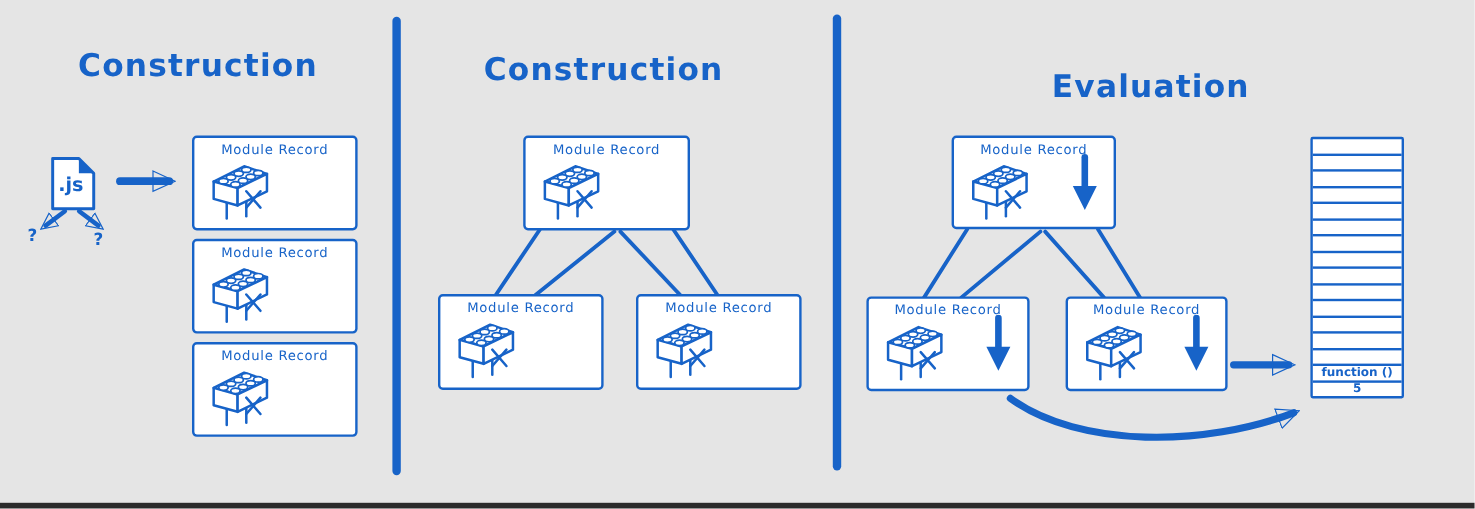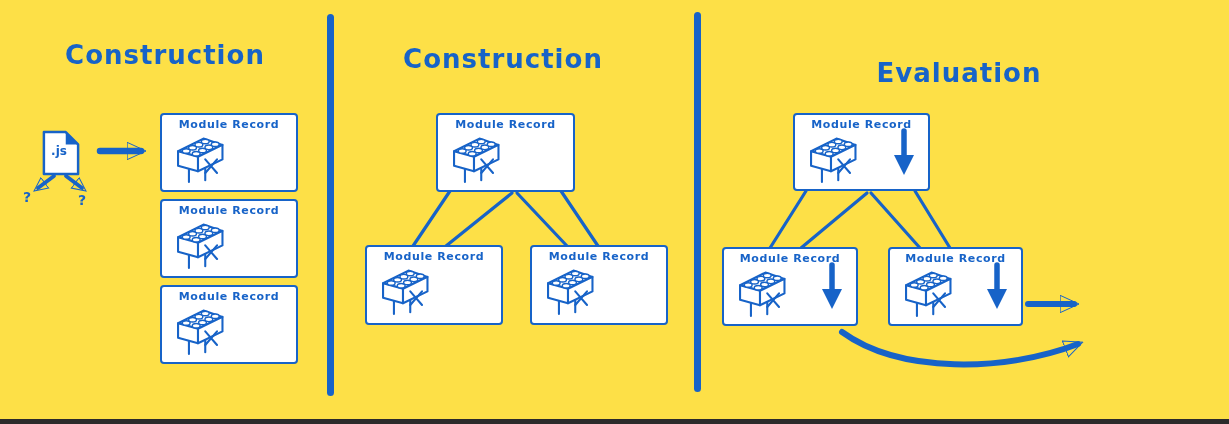--- a/index.html
+++ b/index.html
@@ -1,47 +1,47 @@
 <!DOCTYPE html>
 <html><head>
 <meta charset="utf-8">
 <style>
   :root { --accent:#1763c8; }
   html,body { margin:0; padding:0; background:#fff; }
   #canvas {
     position:relative; width:1229px; height:424px; overflow:hidden;
-    background:#fde047;
+    background:#e5e5e5;
     font-family:"DejaVu Sans", "Liberation Sans", sans-serif;
   }
   .title {
     position:absolute; width:230px; text-align:center;
     color:var(--accent); font-size:26px; font-weight:600; letter-spacing:1px;
   }
   .divider {
     position:absolute; width:7px; background:var(--accent); border-radius:4px;
   }
   .footer-bar {
     position:absolute; left:0; right:0; bottom:0; height:5px; background:#2b2b2b;
   }
   .overlay { position:absolute; left:0; top:0; pointer-events:none; }
   .overlay line, .overlay path { stroke:var(--accent); stroke-linecap:round; fill:none; }
   .mrbox {
     position:absolute; box-sizing:border-box; background:#fff;
     border:2.4px solid var(--accent); border-radius:4px;
   }
   .mrlabel {
     position:absolute; top:3px; left:0; right:0; text-align:center;
-    color:var(--accent); font-size:11px; font-weight:700; letter-spacing:0.6px;
+    color:var(--accent); font-size:11px; font-weight:400; letter-spacing:0.6px;
   }
   .lego { position:absolute; left:7px; top:17px; width:58px; height:53px; }
   .darr { position:absolute; right:11px; top:13px; width:26px; height:50px; }
   .filesvg { position:absolute; left:42px; top:130px; width:38px; height:46px; }
   .jslabel {
     position:absolute; left:42px; top:144px; width:34px; text-align:center;
-    color:var(--accent); font-size:12px; font-weight:700;
+    color:var(--accent); font-size:16px; font-weight:700;
   }
   .qmark {
     position:absolute; color:var(--accent); font-size:14px; font-weight:700;
   }
   .mem {
     position:absolute; left:1092px; top:114px; width:78px; height:218px;
     box-sizing:border-box; border:2.6px solid var(--accent); border-radius:2px;
     display:flex; flex-direction:column; background:#fff;
   }
   .mem-row { flex:1; border-top:2.2px solid var(--accent); }
@@ -204,15 +204,33 @@
   <div class="mrbox" style="left:888px; top:247px; width:135px; height:79px;">
     <div class="mrlabel">Module Record</div>
     <svg class="lego" viewBox="0 0 64 58">
         <use href="#lego-sym"></use>
       </svg>
     <svg class="darr" viewBox="0 0 26 50">
         <use href="#darr-sym"></use>
       </svg>
   </div>
 
+  <div class="mem">
+    <div class="mem-row"></div>
+    <div class="mem-row"></div>
+    <div class="mem-row"></div>
+    <div class="mem-row"></div>
+    <div class="mem-row"></div>
+    <div class="mem-row"></div>
+    <div class="mem-row"></div>
+    <div class="mem-row"></div>
+    <div class="mem-row"></div>
+    <div class="mem-row"></div>
+    <div class="mem-row"></div>
+    <div class="mem-row"></div>
+    <div class="mem-row"></div>
+    <div class="mem-row"></div>
+    <div class="mem-row mem-text">function ()</div>
+    <div class="mem-row mem-text">5</div>
+  </div>
 
   <div class="footer-bar"></div>
 </div>
 
 </body></html>

